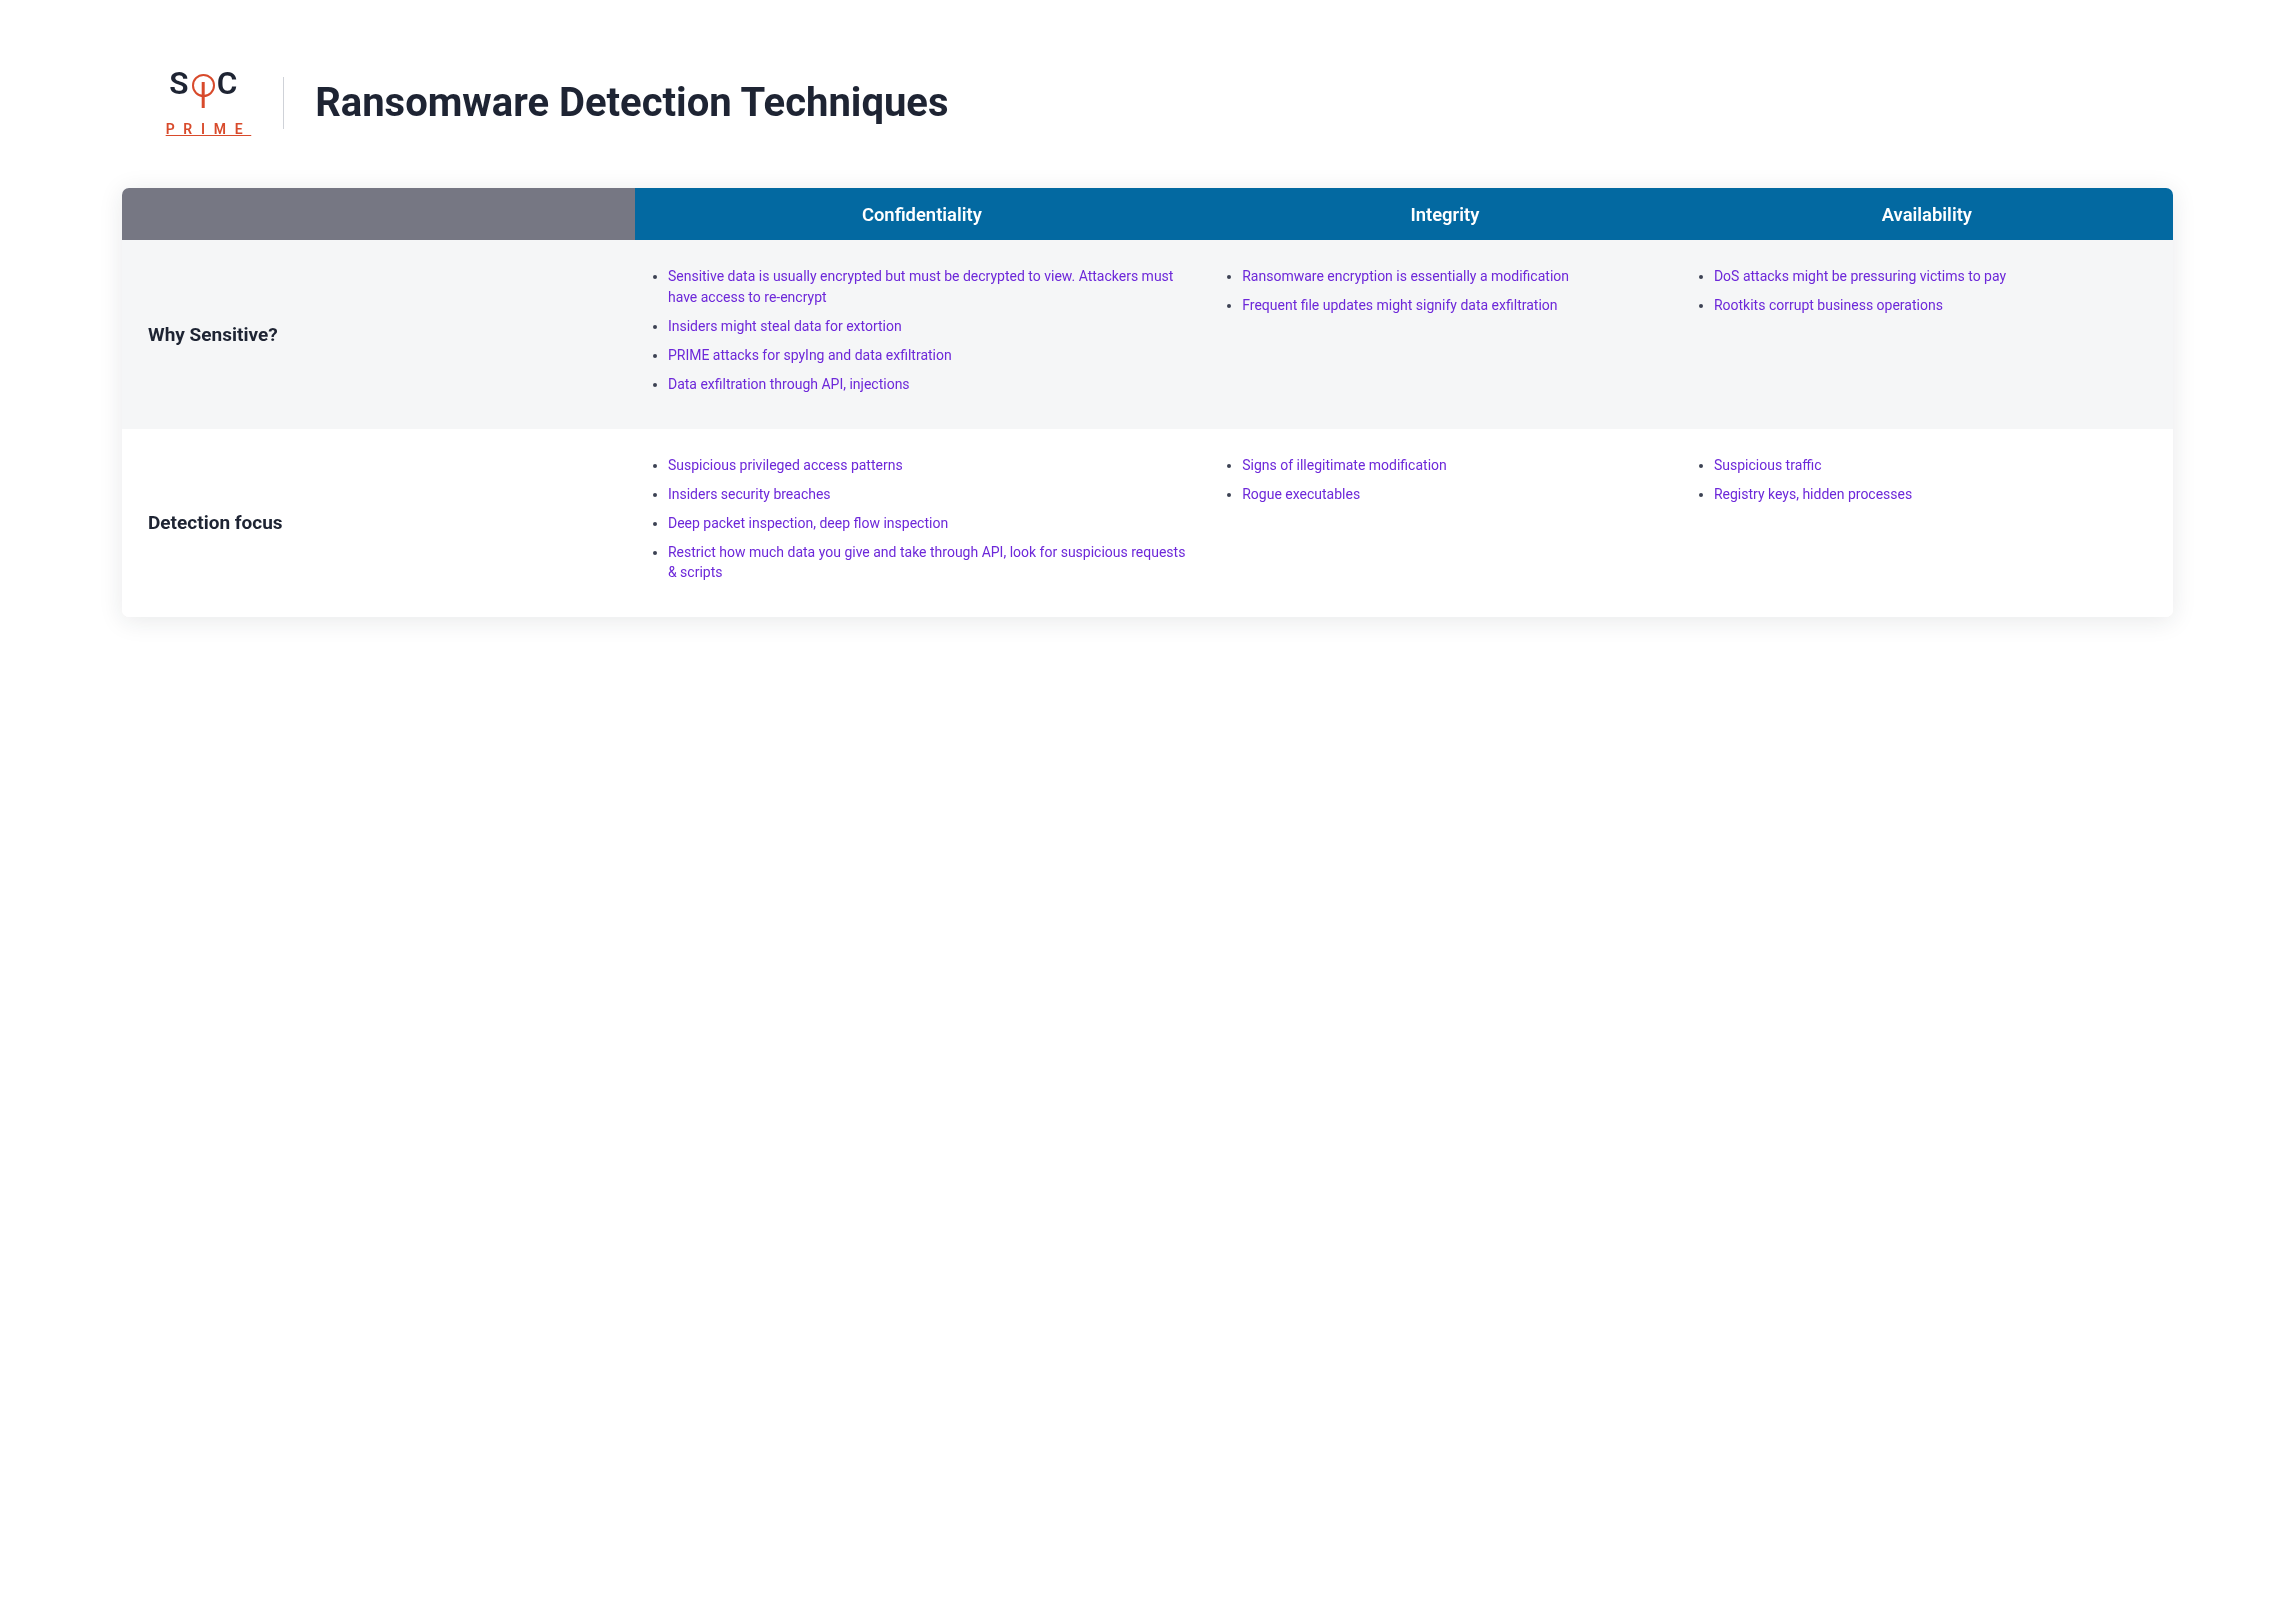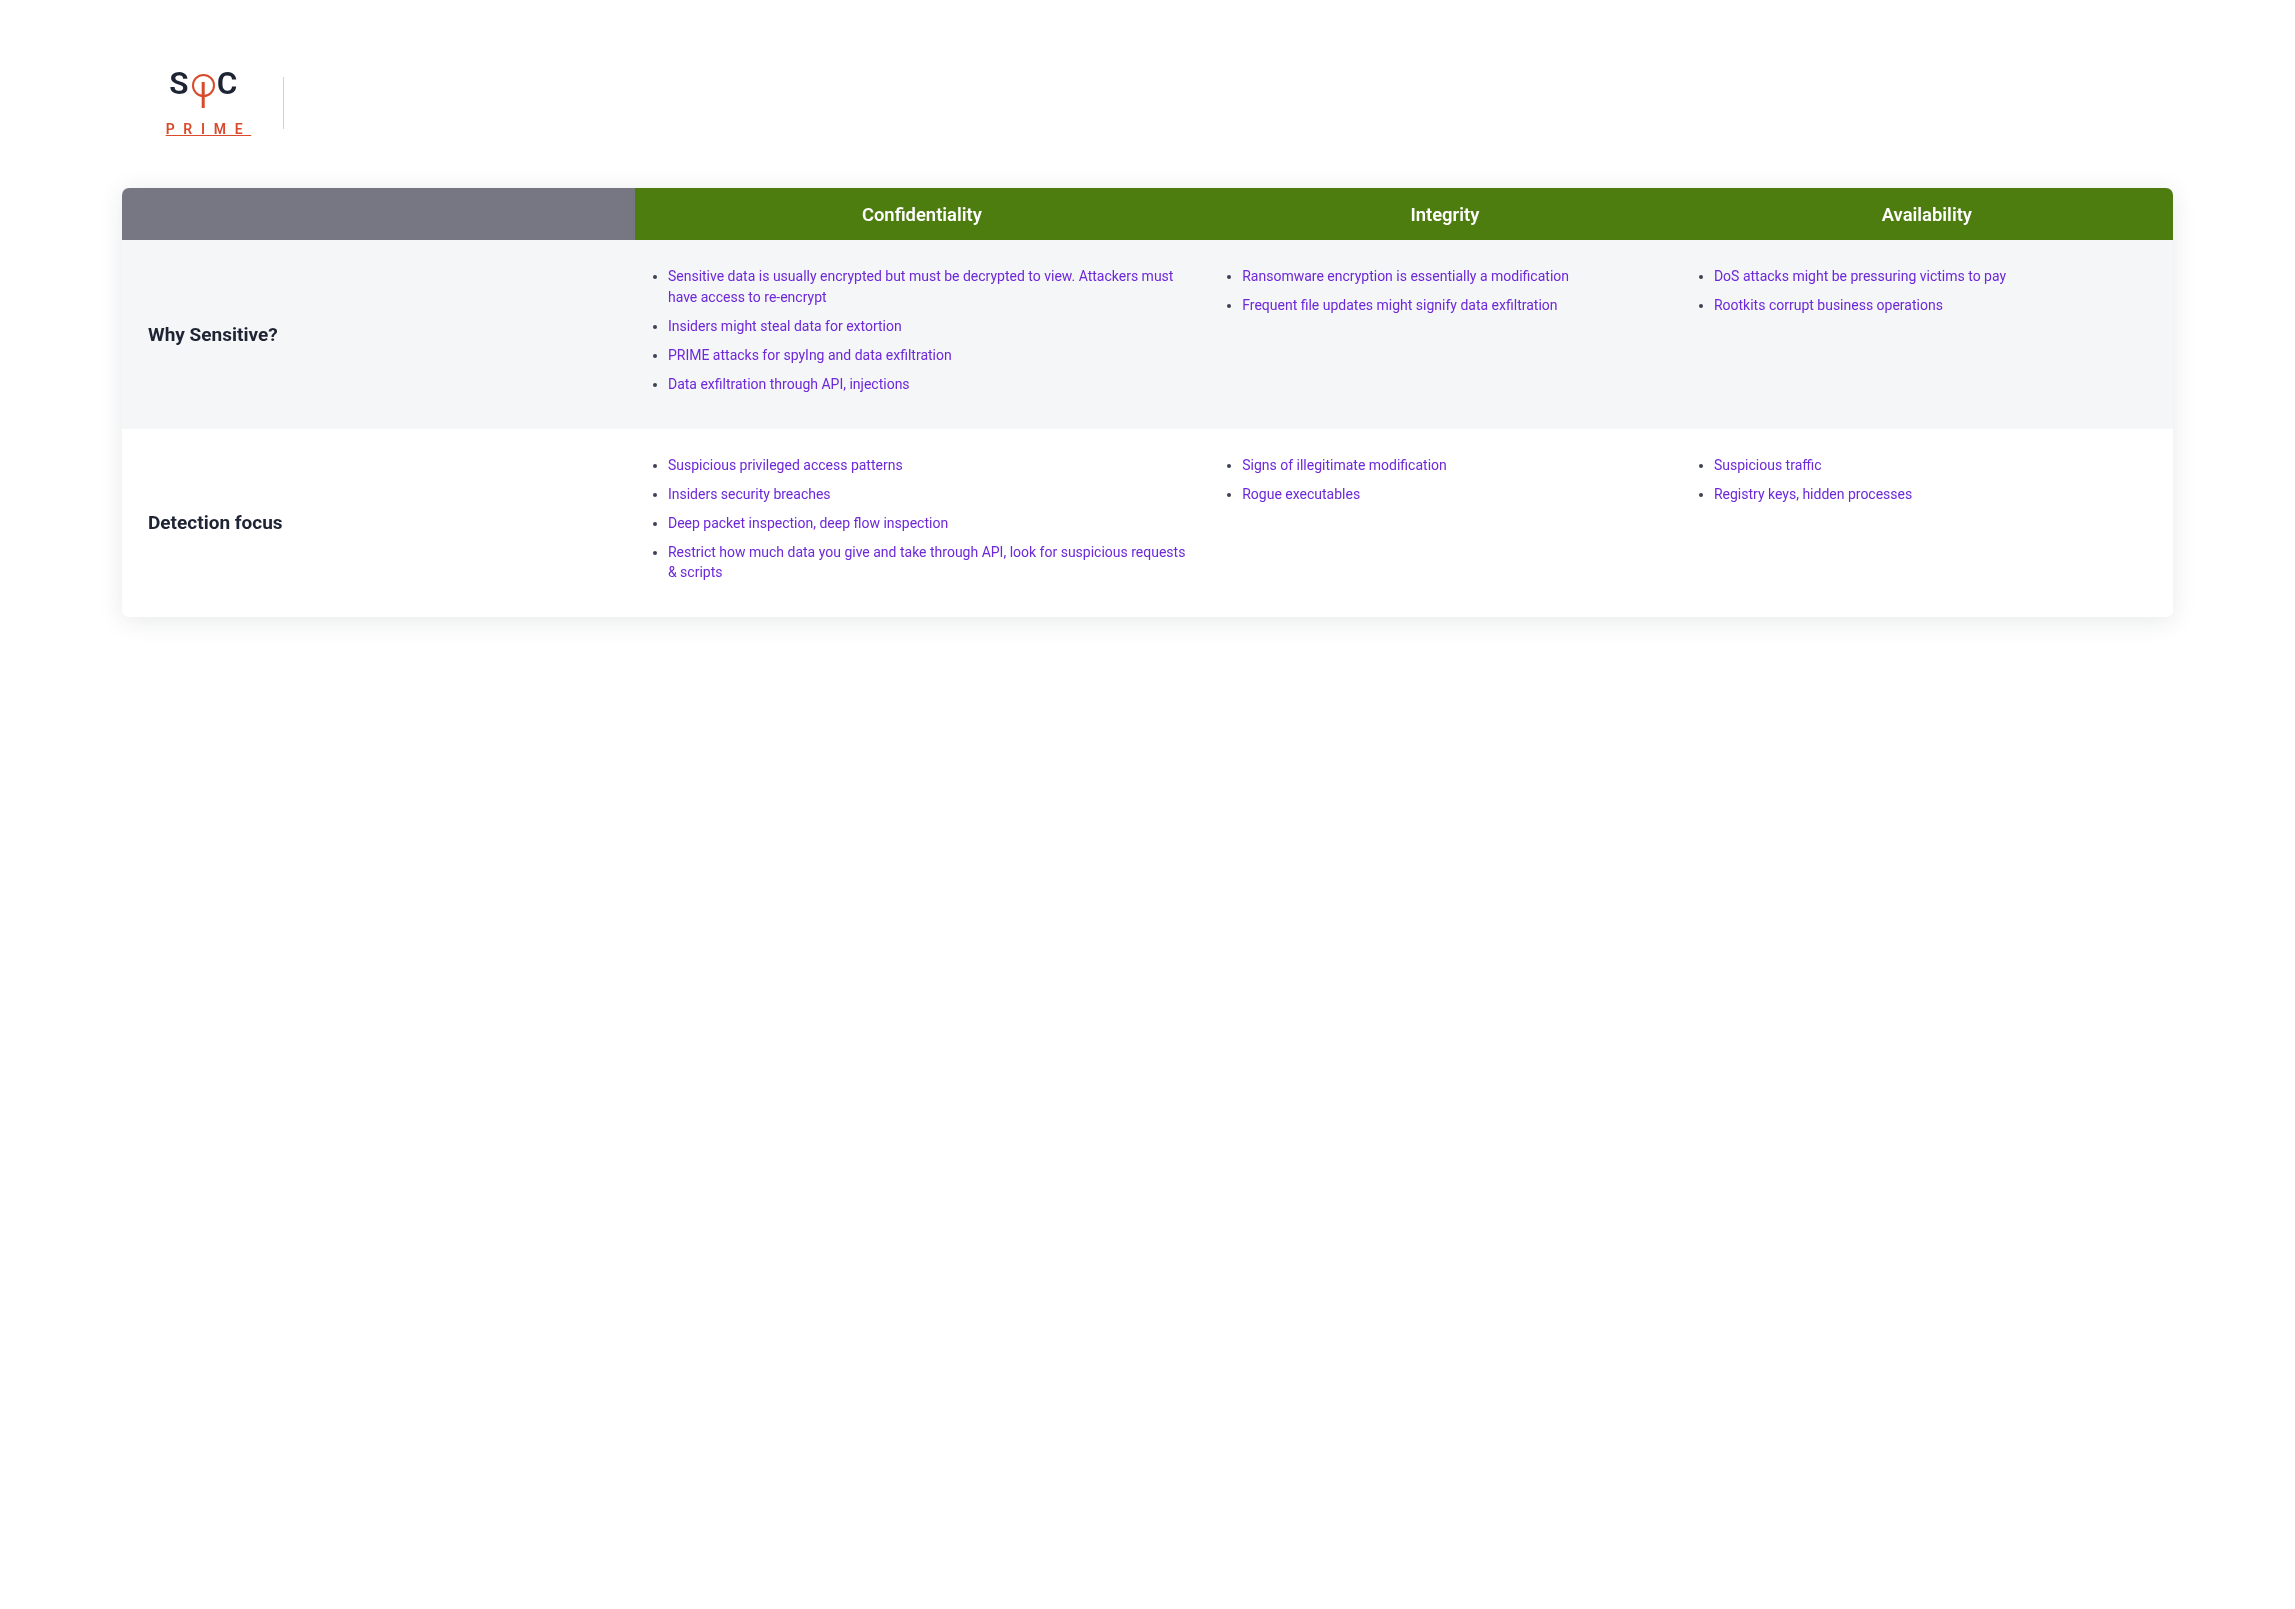--- a/index.html
+++ b/index.html
@@ -75,21 +75,21 @@
     border-radius: 7px;
     box-shadow: 0 3.5px 24.5px rgba(30,36,51,0.10);
     overflow: hidden;
   }
   table {
     width: 100%;
     border-collapse: collapse;
     table-layout: fixed;
   }
   thead th {
-    background: #4d7c0f;
+    background: #0369a1;
     color: #ffffff;
     font-weight: 600;
     font-size: 18.4px;
     padding: 15.7px 17.5px;
     text-align: center;
   }
   thead th:first-child {
     width: 25%;
     background: #767783;
   }
@@ -139,20 +139,21 @@
 <div class="header">
   <div class="logo">
     <span class="logo-top">
       <span>S</span>
       <span class="o-char"></span>
       <span>C</span>
     </span>
     <span class="logo-bottom">PRIME</span>
   </div>
   <div class="divider"></div>
+  <h1 class="title">Ransomware Detection Techniques</h1>
 </div>
 
 <div class="card">
   <table>
     <colgroup>
       <col class="rowhead">
         <col class="c1">
         <col class="c2">
         <col class="c3">
     </colgroup>

